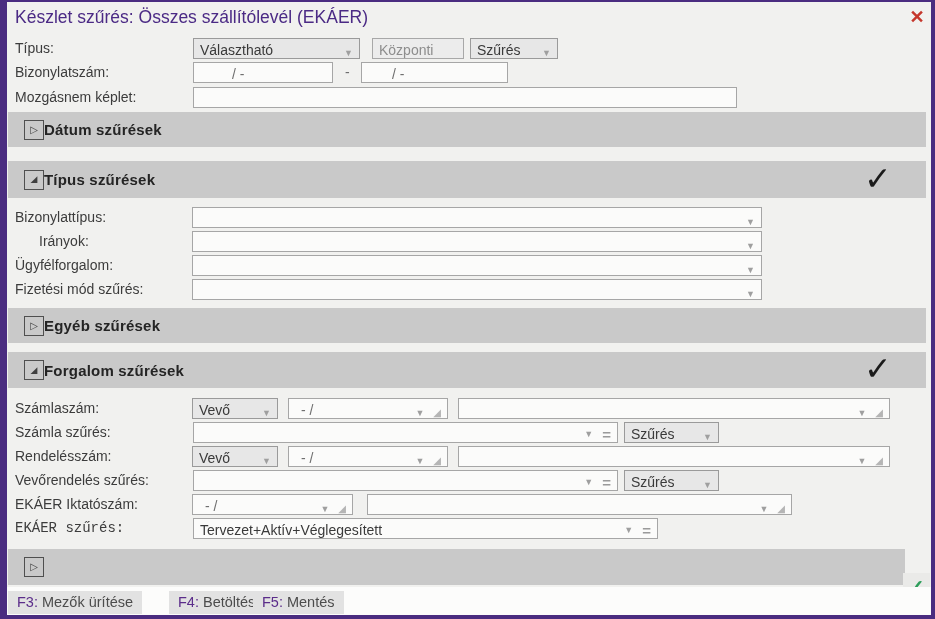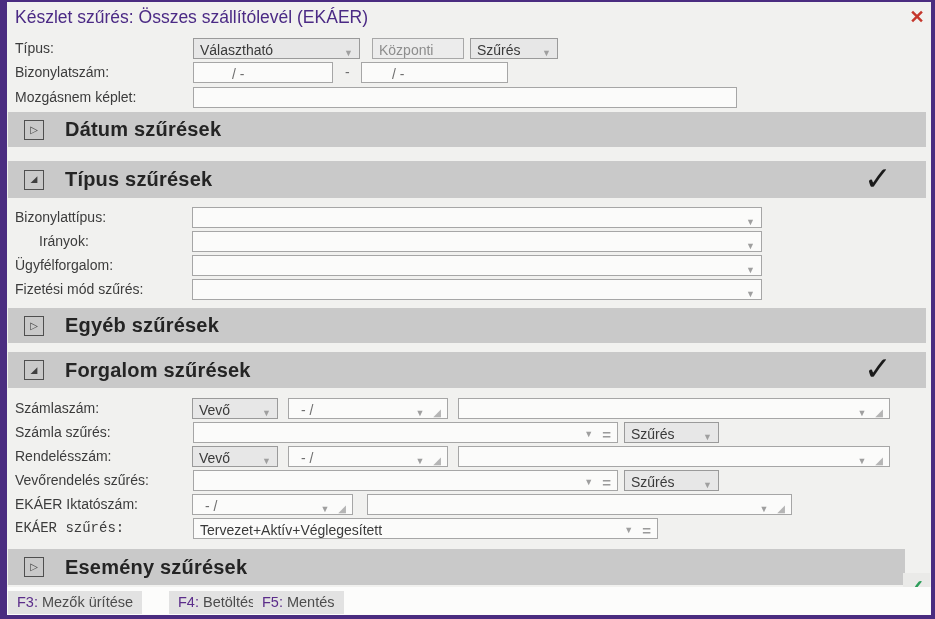--- a/index.html
+++ b/index.html
@@ -26,21 +26,21 @@
   .arrow{color:#9f9f9f;font-size:9px;line-height:1;}
   .corner{color:#b5b5b5;font-size:10px;line-height:1;}
   .eq{color:#9a9a9a;font-size:15px;font-weight:bold;line-height:1;}
   .graytxt{color:#6f6f6f;}
 
   .sect{position:absolute;left:8px;width:918px;background:#c9c9c9;display:flex;align-items:center;}
   .toggle{width:20px;height:20px;box-sizing:border-box;border:1px solid#4f4f4f;margin-left:16px;
           display:flex;align-items:center;justify-content:center;color:#3f3f3f;cursor:pointer;
           font-size:10px;line-height:1;}
   .toggle.open{font-size:9px;}
-  .stitle{margin-left:21px;font-size:20px;font-weight:bold;color:#242424;letter-spacing:.2px;}
+  .stitle{font-size:15px;font-weight:bold;color:#242424;letter-spacing:.2px;}
   .hcheck{position:absolute;left:856px;top:50%;transform:translateY(-54%);font-size:33px;color:#1b1b1b;}
 
   .kiv{background:#b0a0ce;border:2px solid #3f2a6e;color:#101010;height:23px;margin-top:36px;}
   .kiv .arrow{color:#4a5fbf;font-size:10px;}
 
   .footer{position:absolute;left:7px;top:587px;width:924px;height:28px;background:#fcfcfb;}
   .fbtn{position:absolute;top:591px;height:23px;line-height:23px;background:#e2e2e2;
         font-size:14.5px;color:#4c4c4c;padding:0 9px;white-space:nowrap;cursor:pointer;}
   .fkey{color:#5b2d8a;}
   .gc{position:absolute;left:903px;top:573px;width:27px;height:27px;background:#eaeae8;
@@ -241,21 +241,20 @@
   </div>
   <div class="ctl kiv" style="left:628px;top:517px;width:92px;">
     <span>Kivétel</span>
     <span class="icons">
         <span class="arrow">▼</span>
       </span>
   </div>
 
   <div class="sect" style="top:549px;height:36px;width:897px;">
     <span class="toggle">▷</span>
-    <span class="stitle">Esemény szűrések</span>
   </div>
   <div class="gc">
     <span>✓</span>
   </div>
 
   <div class="footer"></div>
   <div class="fbtn" style="left:8px;">
     <span class="fkey">F3:</span><span> Mezők ürítése</span>
   </div>
   <div class="fbtn" style="left:157px;margin-left:12px;">

